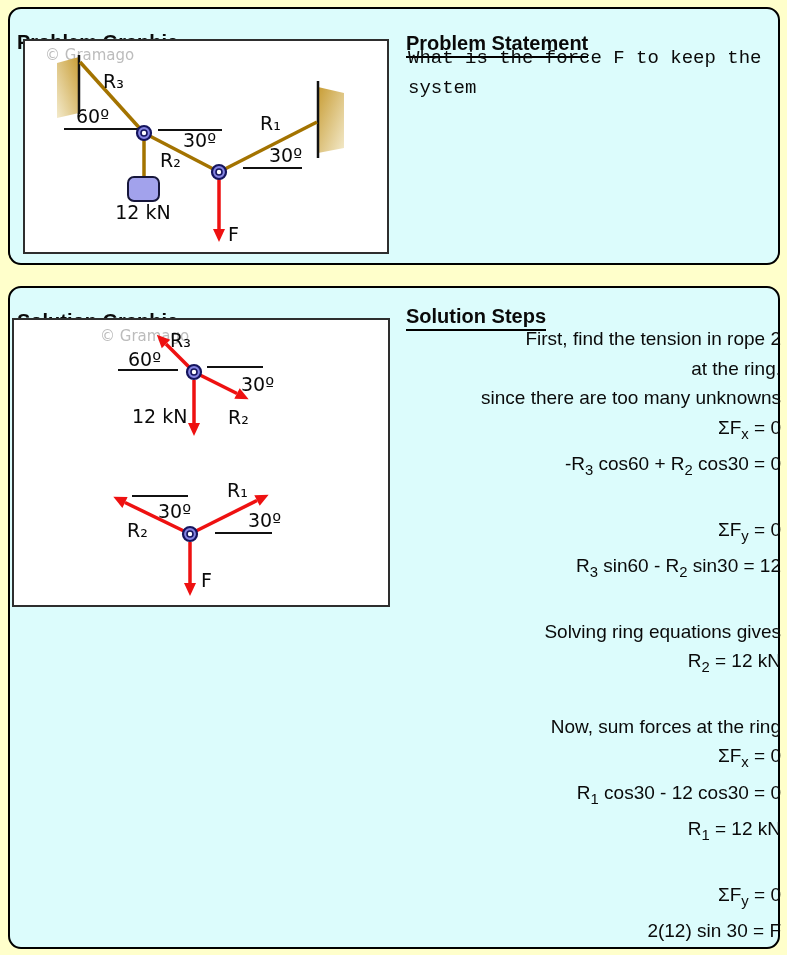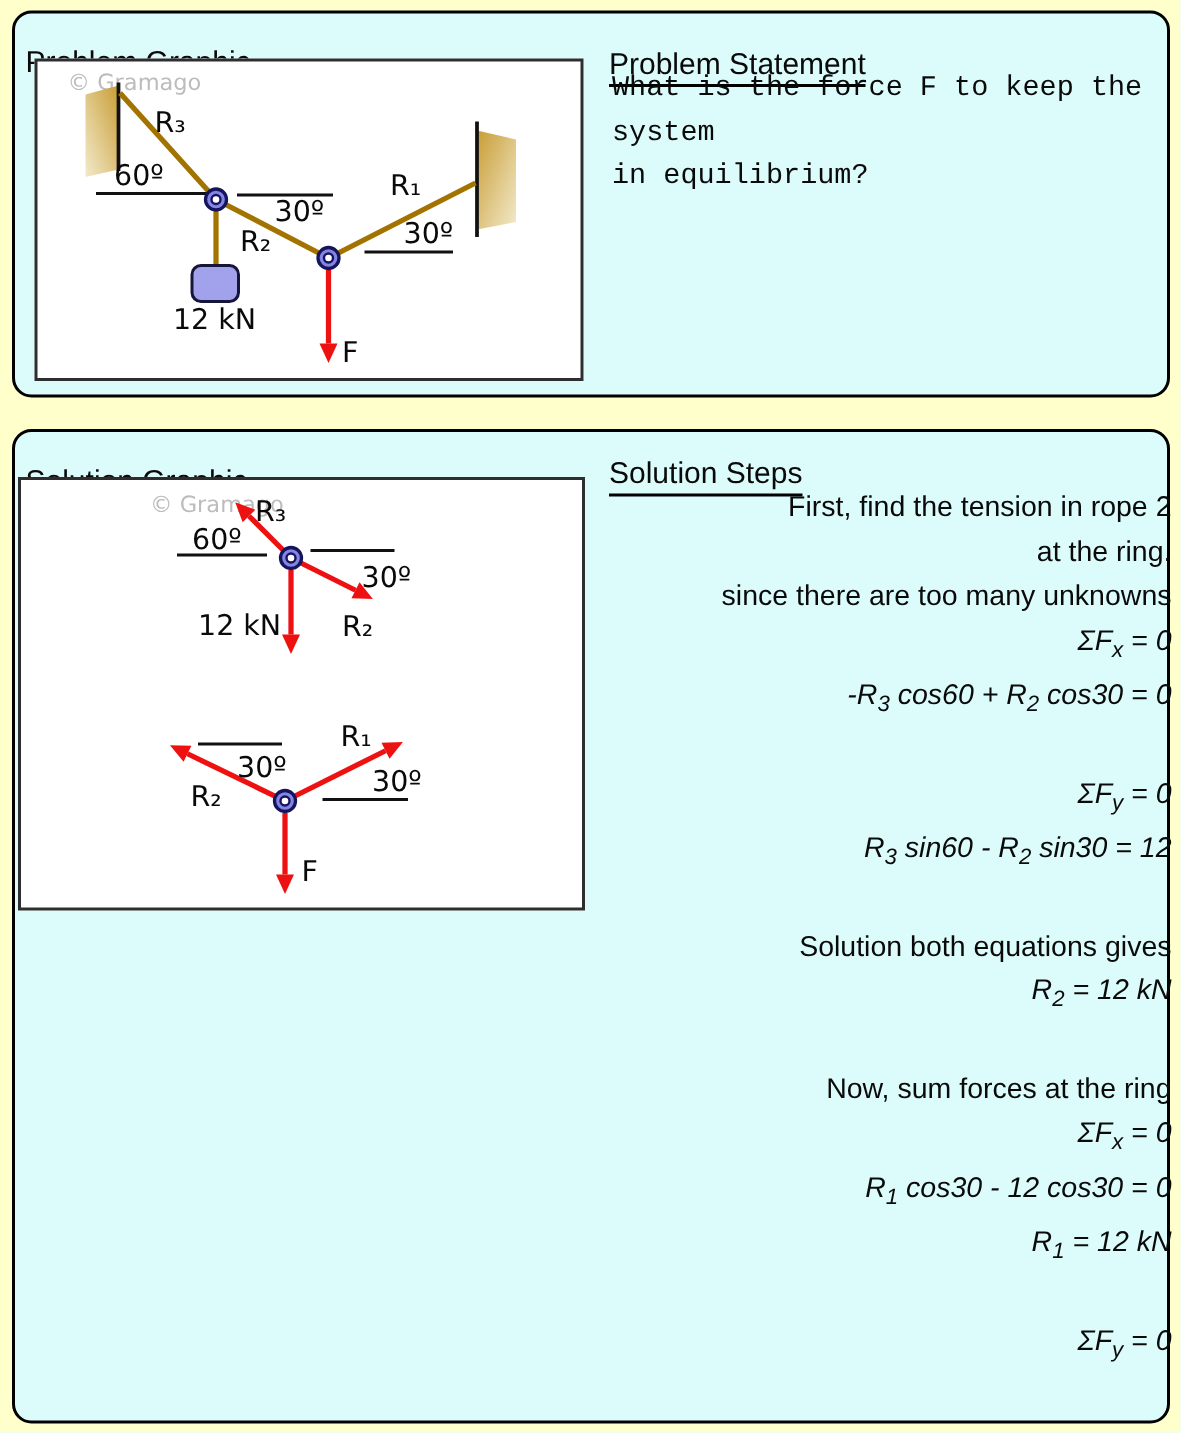--- a/index.html
+++ b/index.html
@@ -8,42 +8,42 @@
     background:#FFFFCB; overflow:hidden;
     font-family:"Liberation Sans", sans-serif; color:#0a0a0a;
   }
   .panel {
     position:absolute; background:#DCFCFC;
     border:2px solid #000; border-radius:13px; box-sizing:border-box;
   }
   #panel-problem  { left:8px; top:7px;   width:772px; height:258px; }
   #panel-solution { left:8px; top:286px; width:772px; height:663px; }
   .heading {
-    position:absolute; font-size:20px; font-weight:normal;
+    position:absolute; font-size:20px; font-weight:bold;
     white-space:nowrap; line-height:1.1;
   }
   .heading.underlined { border-bottom:2px solid #000; padding-bottom:2px; }
   .graphic-box {
     position:absolute; background:#ffffff; border:2px solid #2e2e2e;
   }
   #problem-box  { left:13px; top:30px; width:362px; height:211px; }
   #solution-box { left:2px;  top:30px; width:374px; height:285px; }
   .graphic-box svg { display:block; }
   .diagram-label { font-family:"DejaVu Sans", sans-serif; font-size:19px; fill:#0a0a0a; }
   .watermark { font-family:"DejaVu Sans", sans-serif; font-size:15px; fill:#bcbcbc; }
   .statement-text {
     position:absolute; left:398px; top:35px; width:366px;
     font-size:19px; line-height:29.5px;font-family:Liberation Mono, monospace;
   }
   .steps-list {
     position:absolute; left:395px; top:36px; width:376px;
     font-size:19px; line-height:29.5px;
   }
   .step-line { white-space:nowrap;text-align:right; }
-  .step-line.ind { padding-left:17px;font-style:italic; }
+  .step-line.ind { padding-left:17px; }
   sub { font-size:0.78em; }
 </style>
 </head>
 <body>
 
 <div class="page">
 
   <section class="panel" id="panel-problem">
     <h2 class="heading" style="left:7px; top:5px;">Problem Graphic</h2>
 
@@ -99,21 +99,20 @@
         <text class="diagram-label" x="260" y="130">R₁</text>
         <text class="diagram-label" x="269" y="162">30º</text>
         <text class="diagram-label" x="143" y="219" text-anchor="middle">12 kN</text>
         <text class="diagram-label" x="228" y="241">F</text>
       </svg>
     </div>
 
     <h2 class="heading underlined" style="left:396px; top:6px;">Problem Statement</h2>
     <div class="statement-text">
       <div>What is the force F to keep the system</div>
-      <div>in equilibrium?</div>
     </div>
   </section>
 
   <section class="panel" id="panel-solution">
     <h2 class="heading" style="left:7px; top:5px;">Solution Graphic</h2>
 
     <div class="graphic-box" id="solution-box">
       <svg width="374" height="285" viewBox="14 320 374 285">
         <defs>
           <marker id="ah2" markerUnits="userSpaceOnUse" markerWidth="16" markerHeight="16" refX="1" refY="8" orient="auto">
@@ -164,26 +163,27 @@
     <div class="steps-list">
         <div class="step-line">First, find the tension in rope 2</div>
         <div class="step-line">at the ring.</div>
         <div class="step-line">since there are too many unknowns</div>
         <div class="step-line ind">ΣF<sub>x</sub> = 0</div>
         <div class="step-line ind">-R<sub>3</sub> cos60 + R<sub>2</sub> cos30 = 0</div>
         <div class="step-line">&nbsp;</div>
         <div class="step-line ind">ΣF<sub>y</sub> = 0</div>
         <div class="step-line ind">R<sub>3</sub> sin60 - R<sub>2</sub> sin30 = 12</div>
         <div class="step-line">&nbsp;</div>
-        <div class="step-line">Solution both equations gives</div>
+        <div class="step-line">Solving ring equations gives</div>
         <div class="step-line ind">R<sub>2</sub> = 12 kN</div>
         <div class="step-line">&nbsp;</div>
         <div class="step-line">Now, sum forces at the ring</div>
         <div class="step-line ind">ΣF<sub>x</sub> = 0</div>
         <div class="step-line ind">R<sub>1</sub> cos30 - 12 cos30 = 0</div>
         <div class="step-line ind">R<sub>1</sub> = 12 kN</div>
         <div class="step-line">&nbsp;</div>
         <div class="step-line ind">ΣF<sub>y</sub> = 0</div>
+        <div class="step-line ind">2(12) sin 30 = F</div>
         <div class="step-line">&nbsp;</div>
       </div>
   </section>
 
 </div>
 
 </body></html>

